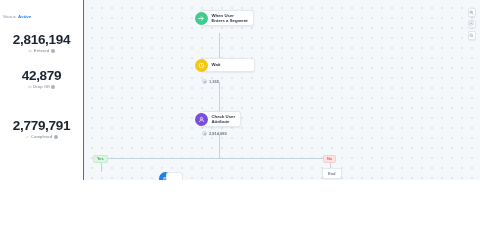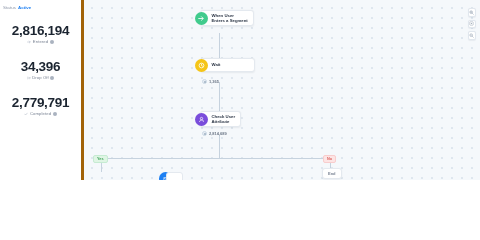--- a/index.html
+++ b/index.html
@@ -8,37 +8,37 @@
     overflow: hidden;
     background: #ffffff;
     font-family: "Liberation Sans", sans-serif;
   }
   .app { position: relative; width: 480px; height: 180px; display: flex; }
 
   
   .stats-panel {
     width: 84px; height: 180px;
     background: #ffffff;
-    border-right: 3px solid #a16207;
+    border-right: 1px solid #a16207;
     position: relative;
     flex: 0 0 84px;
-    padding-top: 3px;
+    padding-top: 12px;
   }
   .status-row {
     display: flex; align-items: center; gap: 2px;
     padding-left: 3px; height: 9px;
   }
   .status-label { font-size: 4.4px; color: #8a94a6; letter-spacing: .1px; }
   .status-value { font-size: 4.4px; color: #1d7ff2; font-weight: 700; }
 
   .stat-block { width: 100%; text-align: center; }
   .stat-block.b1 { margin-top: 11px; }
   .stat-block.b2 { margin-top: 16px; }
   .stat-block.b3 { margin-top: 15px; }
-  .stat-block.b4 { margin-top: 15px; }
+  .stat-block.b4 { margin-top: 29px; }
 
   .stat-value {
     font-size: 13.5px; font-weight: 700; color: #1b2430;
     letter-spacing: -0.3px; line-height: 15px;
   }
   .stat-label-row {
     display: flex; align-items: center; justify-content: center;
     gap: 1.5px; margin-top: 1px;
   }
   .stat-mini-icon { width: 4px; height: 4px; display: block; }
@@ -165,21 +165,21 @@
         <svg class="stat-mini-icon" viewBox="0 0 8 8">
           <path d="M1 4h5M4.5 2l2 2-2 2" stroke="#aab3c0" stroke-width="1" fill="none" stroke-linecap="round"></path>
         </svg>
         <span class="stat-label">Entered</span>
         <span class="info-dot"></span>
       </div>
     </div>
 
 
     <div class="stat-block b3">
-      <div class="stat-value">34,396</div>
+      <div class="stat-value">42,879</div>
       <div class="stat-label-row">
         <svg class="stat-mini-icon" viewBox="0 0 8 8">
           <path d="M1.5 2v4M3 4h3.5M5 2.5L6.5 4 5 5.5" stroke="#aab3c0" stroke-width="0.9" fill="none" stroke-linecap="round"></path>
         </svg>
         <span class="stat-label">Drop Off</span>
         <span class="info-dot"></span>
       </div>
     </div>
 
     <div class="stat-block b4">

